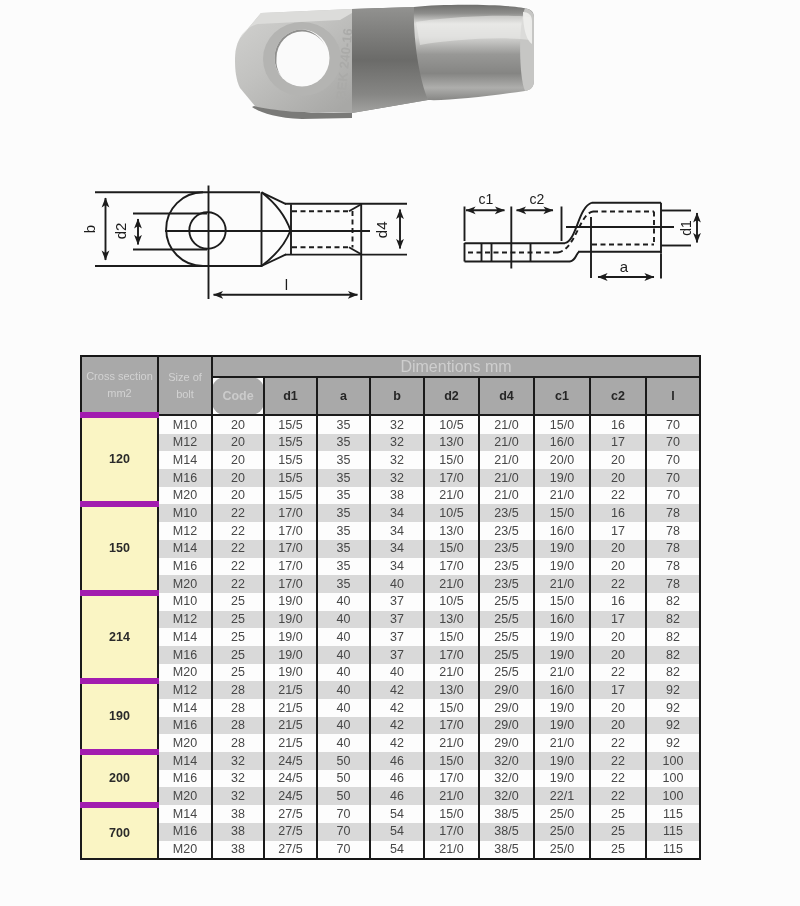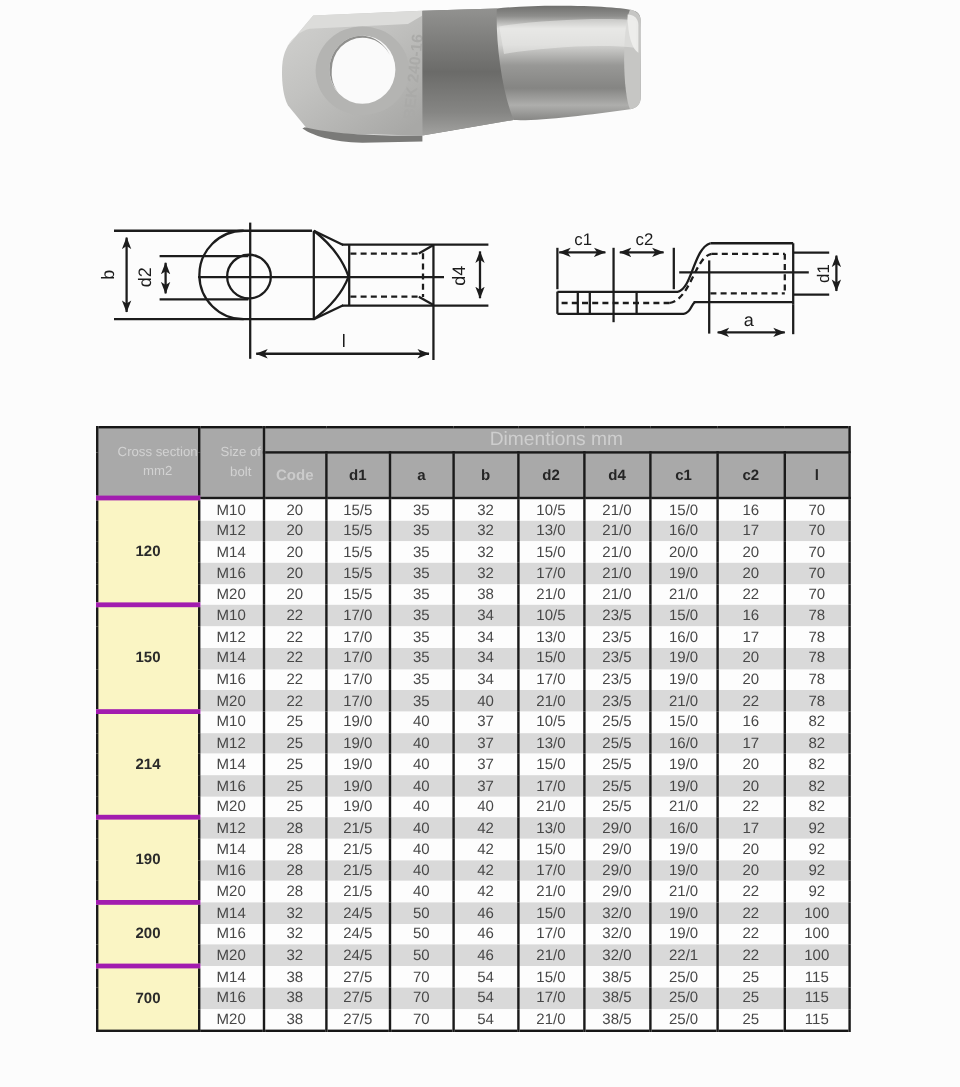--- a/index.html
+++ b/index.html
@@ -3,25 +3,25 @@
 html,body{margin:0;padding:0;background:#ffffff;}
 #page{position:relative;width:800px;height:906px;background:#fcfcfc;overflow:hidden;font-family:"Liberation Sans",sans-serif;}
 #dim{position:absolute;left:80px;top:355px;border-collapse:collapse;table-layout:fixed;border:2px solid #161616;}
 #dim td{border-left:2px solid #1a1a1a;border-right:2px solid #1a1a1a;text-align:center;vertical-align:middle;font-size:12.5px;color:#474747;padding:0;line-height:1;}
 #dim tr.h1{height:21px;}
 #dim tr.h2{height:38px;}
 #dim tr.w td, #dim tr.g td{height:17.7px;}
 #dim tr.w{background:#fdfdfd;}
 #dim tr.g{background:#d9d9d9;}
 .hd{background:#a9a9a9;}
-#dim td.hs{color:#d2d2d2;font-size:11px;line-height:1.5;border-bottom:2px solid #1a1a1a;white-space:nowrap;padding-left:16px;}
+#dim td.hs{color:#d2d2d2;font-size:11px;line-height:1.5;border-bottom:2px solid #1a1a1a;white-space:nowrap;}
 #dim td.hdim{color:#cecece;font-size:16px;border-bottom:2px solid #1a1a1a;}
-#dim td.hcode{color:#cbcbcb;font-weight:bold;border-bottom:2px solid #1a1a1a;}
+#dim td.hcode{color:#cbcbcb;font-weight:bold;border-bottom:2px solid #1a1a1a;border-radius:13px;}
 #dim td.hb{color:#262626;font-weight:bold;border-bottom:2px solid #1a1a1a;}
-#dim td.yc{background:#faf5c4;color:#2a2a2a;font-weight:bold;border-top:4px solid #a21caf;border-bottom:2px solid #1a1a1a;}
+#dim td.yc{background:#faf5c4;color:#2a2a2a;font-weight:bold;border-top:6px solid #a21caf;border-bottom:2px solid #1a1a1a;}
 </style></head>
 <body>
 <div id="page">
 
 <svg style="position:absolute;left:0;top:0" width="800" height="180" viewBox="0 0 800 180">
 <defs>
 <linearGradient id="gpalm" x1="0" y1="0" x2="0.85" y2="1">
  <stop offset="0" stop-color="#d2d2d0"></stop>
           <stop offset="0.45" stop-color="#c2c2c0"></stop>
           <stop offset="1" stop-color="#a8a8a6"></stop>

